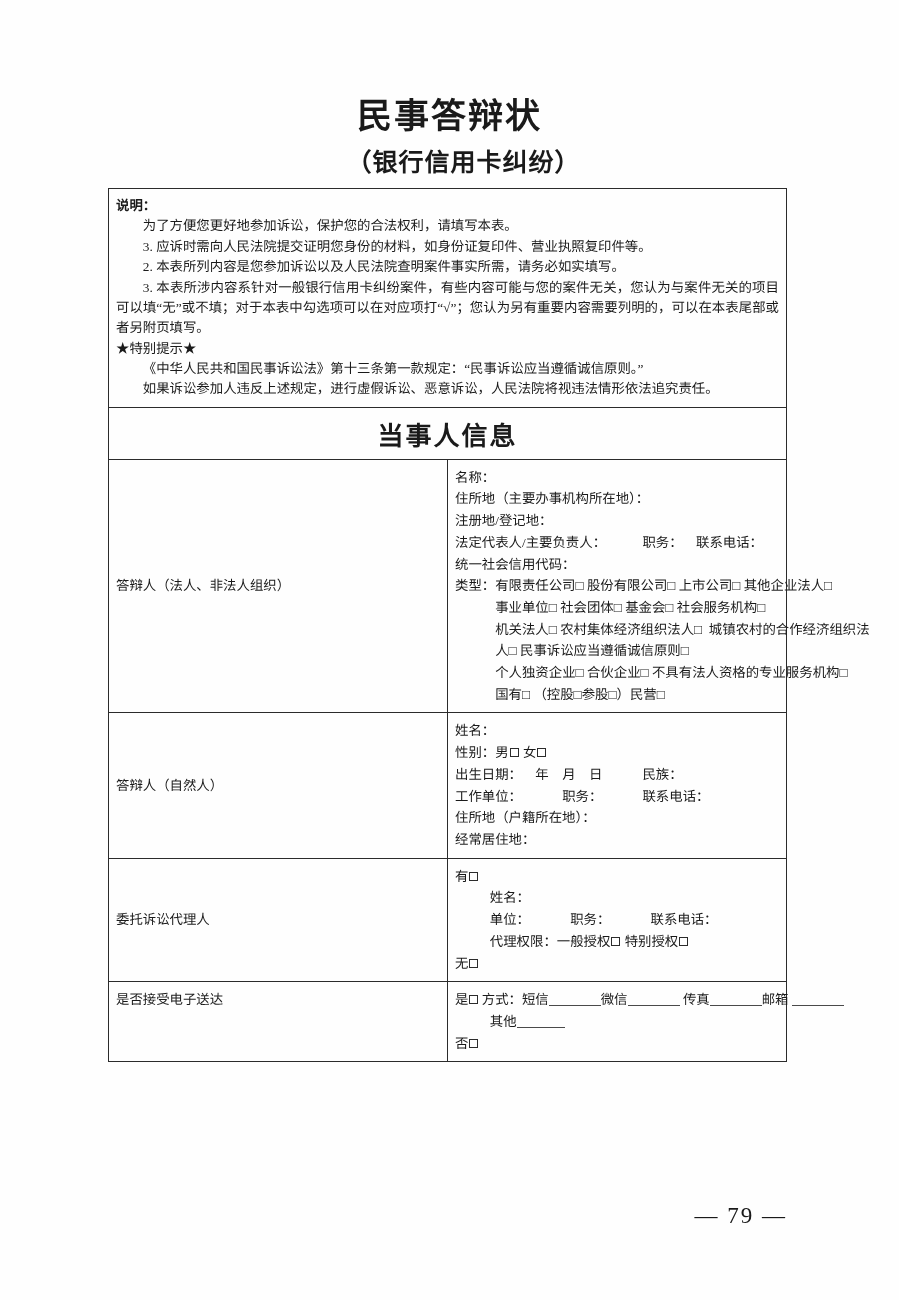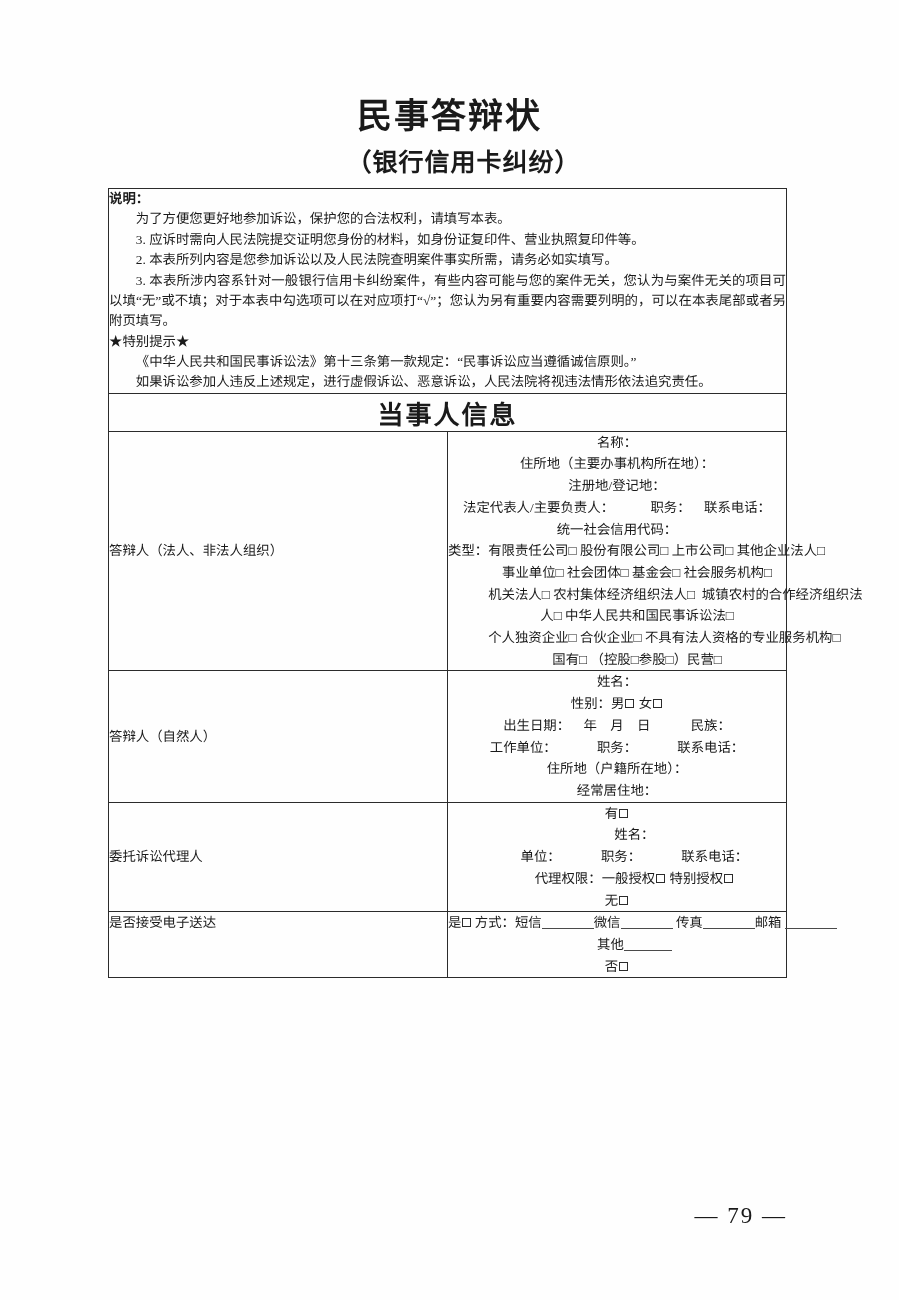--- a/index.html
+++ b/index.html
@@ -53,21 +53,21 @@
     position: absolute;
     left: 108px;
     top: 188px;
     width: 679px;
     border-collapse: collapse;
     table-layout: fixed;
   }
   .form-table td {
     border: 1px solid #2b2b2b;
     vertical-align: top;
-    padding: 0;
+    padding: 7px;
   }
 
   
   .notes-cell {
     padding: 5px 6px 6px 6px;
   }
   .notes {
     font-size: 13.4px;
     line-height: 1.52;
   }
@@ -99,21 +99,20 @@
     padding: 8px 6px 8px 5px;
   }
   .col-label.mid {
     vertical-align: middle;
     margin-left: 12px;
   }
   .col-value {
     font-size: 13.4px;
     line-height: 1.62;
     padding: 8px 6px 9px 7px;
-    text-align: center;
   }
   .col-value .ln {
     display: block;
     white-space: pre;
   }
   .col-value .ln.ind1 { padding-left: 2.6em; }
   .col-value .ln.ind-type { padding-left: 3.0em; }
 
   .cb {
     display: inline-block;
@@ -178,21 +177,21 @@
       <td class="col-label mid">答辩人（法人、非法人组织）</td>
       <td class="col-value">
         <span class="ln">名称：</span>
         <span class="ln">住所地（主要办事机构所在地）：</span>
         <span class="ln">注册地/登记地：</span>
         <span class="ln"><span>法定代表人/主要负责人：</span>		<span>职务：</span>	<span>联系电话：</span></span>
         <span class="ln">统一社会信用代码：</span>
         <span class="ln"><span>类型：</span><span>有限责任公司□ 股份有限公司□ 上市公司□ 其他企业法人□</span></span>
         <span class="ln ind-type">事业单位□ 社会团体□ 基金会□ 社会服务机构□</span>
         <span class="ln ind-type">机关法人□ 农村集体经济组织法人□  城镇农村的合作经济组织法</span>
-        <span class="ln ind-type">人□ 中华人民共和国民事诉讼法□</span>
+        <span class="ln ind-type">人□ 民事诉讼应当遵循诚信原则□</span>
         <span class="ln ind-type">个人独资企业□ 合伙企业□ 不具有法人资格的专业服务机构□</span>
         <span class="ln ind-type">国有□ （控股□参股□）民营□</span>
       </td>
     </tr>
 
     <tr>
       <td class="col-label mid">答辩人（自然人）</td>
       <td class="col-value">
         <span class="ln">姓名：</span>
         <span class="ln"><span>性别：</span><span>男</span><span class="cb"></span> <span>女</span><span class="cb"></span></span>

